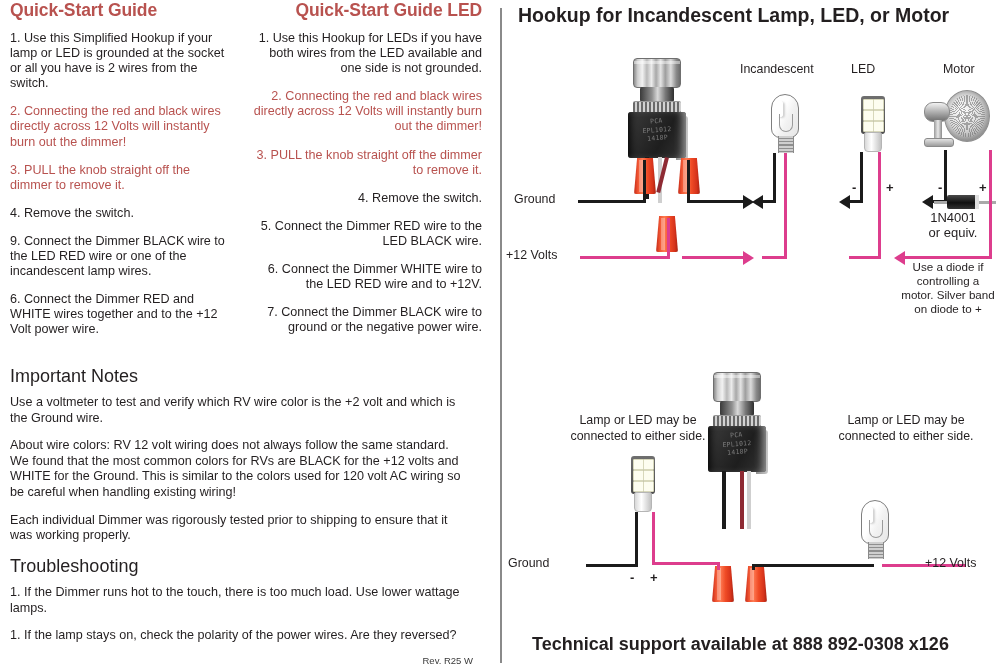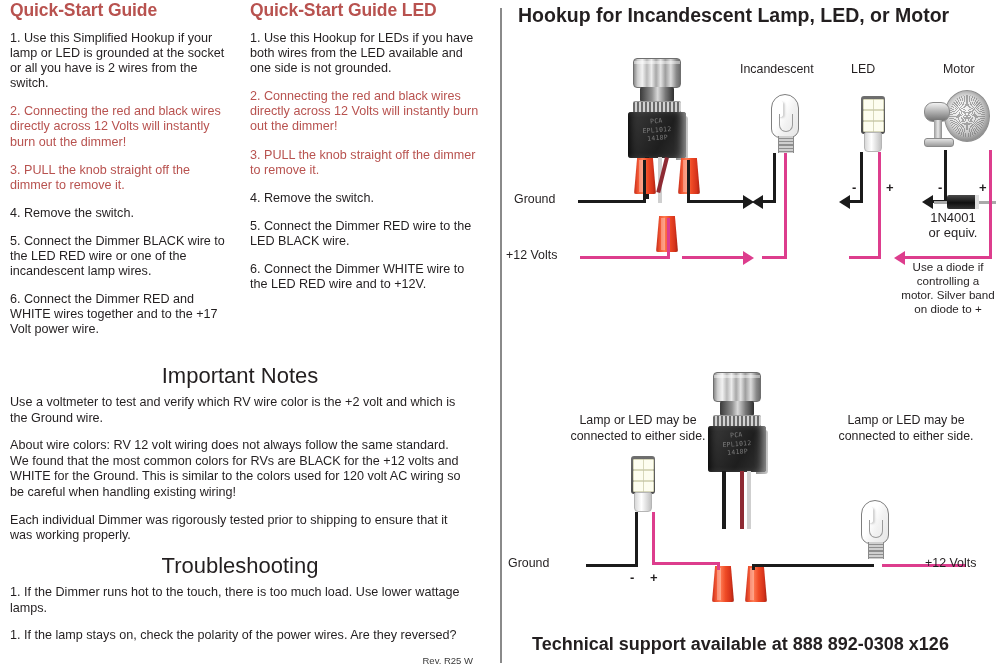--- a/index.html
+++ b/index.html
@@ -10,34 +10,34 @@
     color:#231f20;
     overflow:hidden;
     position:relative;
   }
   .page{position:absolute;inset:0;}
 
   
   .left{position:absolute;left:0;top:0;width:495px;height:670px;}
   .col{position:absolute;top:0;}
   .colA{left:10px;width:225px;}
-  .colB{left:250px;width:232px;}
+  .colB{left:250px;width:232px;text-align:right;}
 
   h2.qs{
     font-size:17.5px;font-weight:bold;color:#b8524f;
     margin:0 0 11px 0;letter-spacing:-0.1px;line-height:20px;
   }
   p.step{
     font-size:12.6px;line-height:15.1px;margin:0 0 13px 0;color:#231f20;
   }
   p.step.warn{color:#b8524f;}
 
   h2.sec{
-    font-size:22px;font-weight:normal;color:#231f20;
-    margin:0 0 9px 0;line-height:20px;text-align:center;
+    font-size:18px;font-weight:normal;color:#231f20;
+    margin:0 0 9px 0;line-height:20px;
   }
   .wide{position:absolute;left:10px;width:460px;}
   p.note{font-size:12.6px;line-height:15.6px;margin:0 0 12px 0;}
 
   .rev{position:absolute;right:22px;bottom:4px;font-size:9.5px;color:#3a3a3a;}
 
   
   .vdiv{position:absolute;left:500px;top:8px;width:1.6px;height:655px;background:#8a8a8a;}
 
   
@@ -191,32 +191,33 @@
 <div class="page">
 
   <div class="left">
 
     <div class="col colA">
       <h2 class="qs">Quick-Start Guide</h2>
       <p class="step">1. Use this Simplified Hookup if your lamp or LED is grounded at the socket or all you have is 2 wires from the switch.</p>
       <p class="step warn">2. Connecting the red and black wires directly across 12 Volts will instantly burn out the dimmer!</p>
       <p class="step warn">3. PULL the knob straight off the dimmer to remove it.</p>
       <p class="step">4. Remove the switch.</p>
-      <p class="step">5. Connect the Dimmer BLACK wire to the LED RED wire or one of the incandescent lamp wires.</p>
-      <p class="step">6. Connect the Dimmer RED and WHITE wires together and to the +17 Volt power wire.</p>
+      <p class="step">9. Connect the Dimmer BLACK wire to the LED RED wire or one of the incandescent lamp wires.</p>
+      <p class="step">6. Connect the Dimmer RED and WHITE wires together and to the +12 Volt power wire.</p>
     </div>
 
     <div class="col colB">
       <h2 class="qs">Quick-Start Guide LED</h2>
       <p class="step">1. Use this Hookup for LEDs if you have both wires from the LED available and one side is not grounded.</p>
       <p class="step warn">2. Connecting the red and black wires directly across 12 Volts will instantly burn out the dimmer!</p>
       <p class="step warn">3. PULL the knob straight off the dimmer to remove it.</p>
       <p class="step">4. Remove the switch.</p>
       <p class="step">5. Connect the Dimmer RED wire to the LED BLACK wire.</p>
       <p class="step">6. Connect the Dimmer WHITE wire to the LED RED wire and to +12V.</p>
+      <p class="step">7. Connect the Dimmer BLACK wire to ground or the negative power wire.</p>
     </div>
 
     <div class="wide" style="top:366px;">
       <h2 class="sec">Important Notes</h2>
       <p class="note">Use a voltmeter to test and verify which RV wire color is the +2 volt and which is the Ground wire.</p>
       <p class="note">About wire colors: RV 12 volt wiring does not always follow the same standard. We found that the most common colors for RVs are BLACK for the +12 volts and WHITE for the Ground. This is similar to the colors used for 120 volt AC wiring so be careful when handling existing wiring!</p>
       <p class="note">Each individual Dimmer was rigorously tested prior to shipping to ensure that it was working properly.</p>
     </div>
 
     <div class="wide" style="top:556px;">

